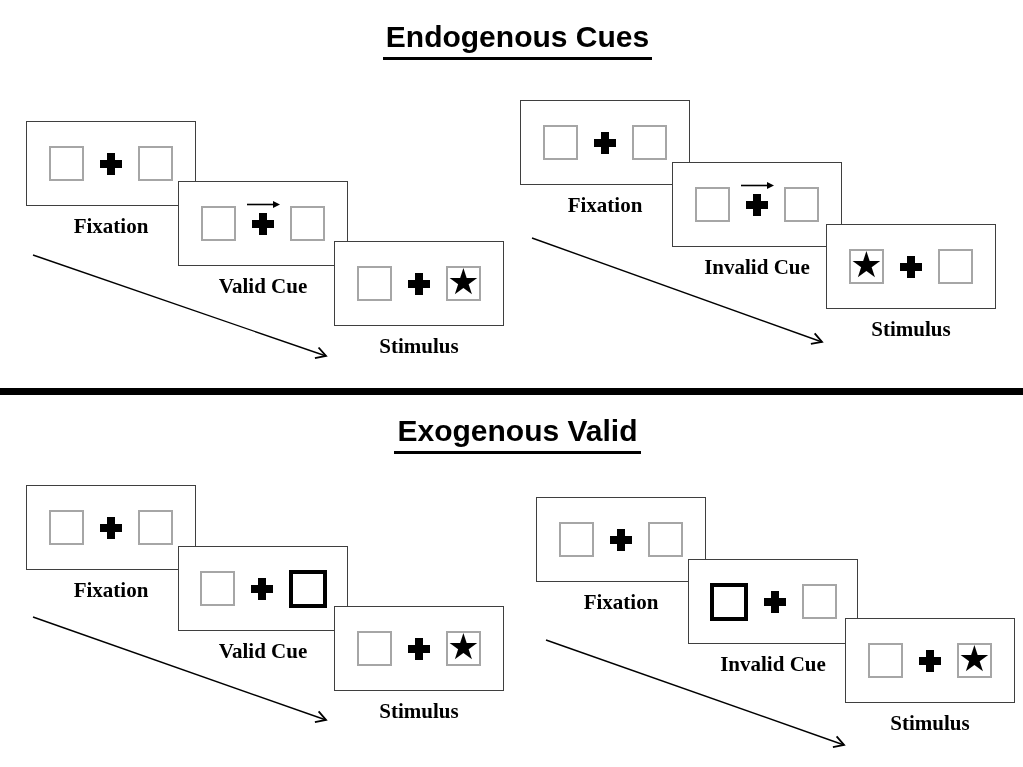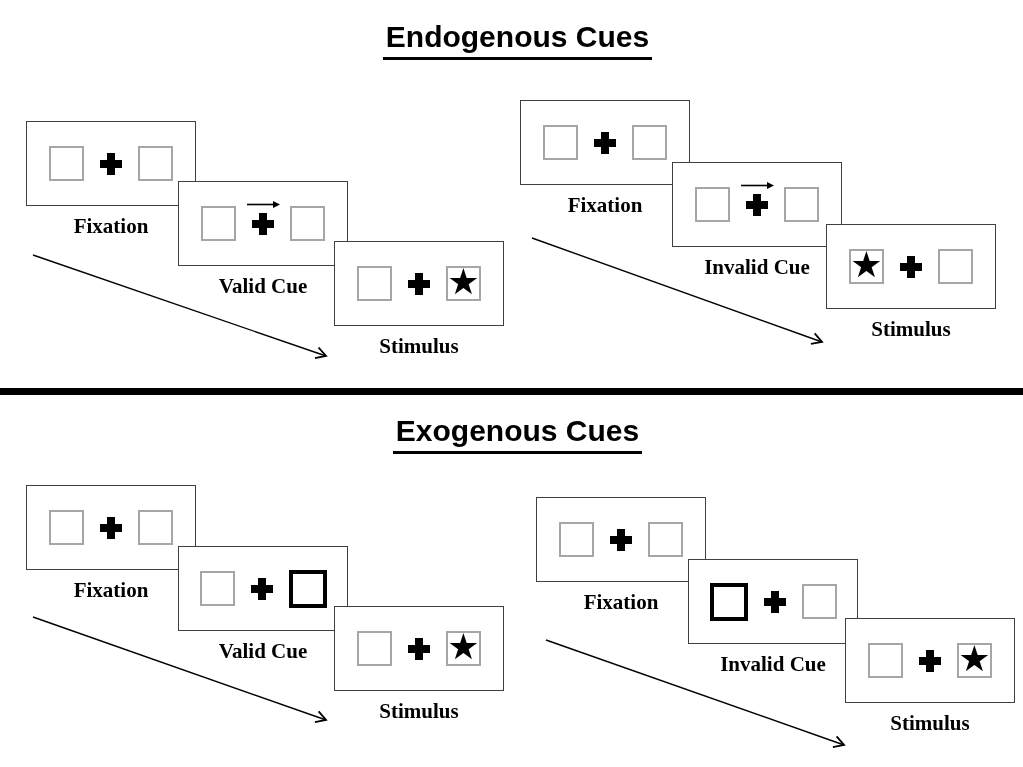--- a/index.html
+++ b/index.html
@@ -50,21 +50,21 @@
     <line x1="532" y1="238" x2="822" y2="342" stroke="#000" stroke-width="1.4" marker-end="url(#ah)"></line>
     <line x1="33" y1="617" x2="326" y2="720" stroke="#000" stroke-width="1.4" marker-end="url(#ah)"></line>
     <line x1="546" y1="640" x2="844" y2="745" stroke="#000" stroke-width="1.4" marker-end="url(#ah)"></line>
   </svg>
 
   <div class="title-row" style="top:20px;">
     <span class="title">Endogenous Cues</span>
   </div>
   <div class="divider"></div>
   <div class="title-row" style="top:414px;">
-    <span class="title">Exogenous Cues</span>
+    <span class="title">Exogenous Valid</span>
   </div>
 
   <div>
     <div class="panel" style="left:26px;top:121px;">
       <div class="box"></div>
       <div class="plus-wrap">
         <div class="plus"></div>
       </div>
       <div class="box"></div>
     </div>

